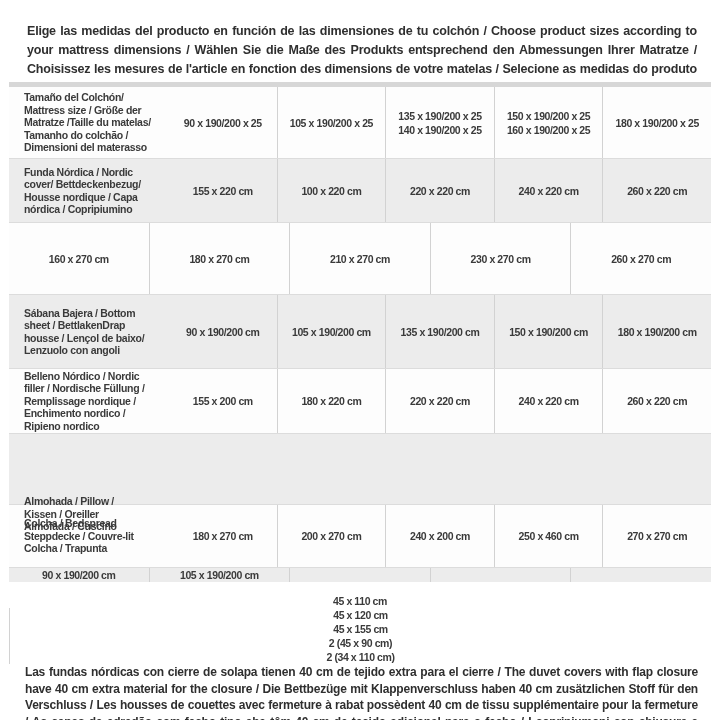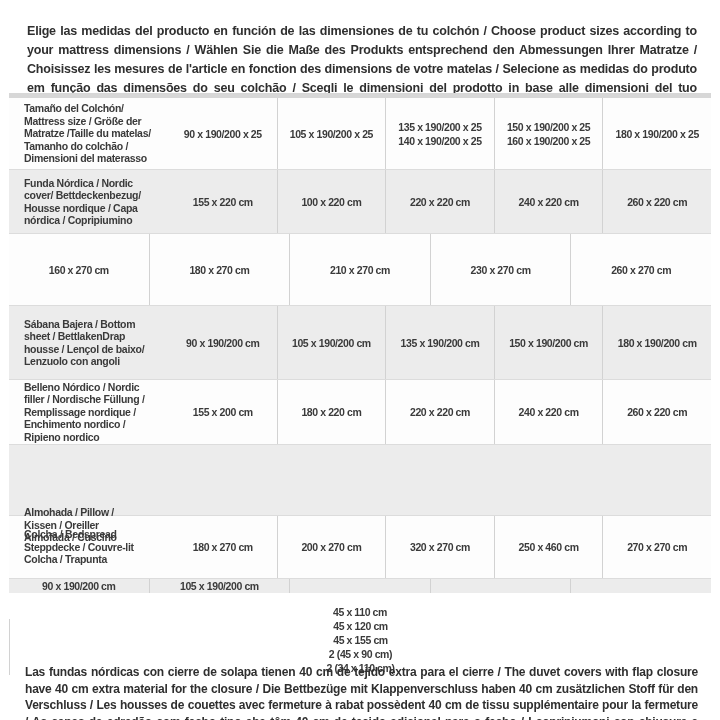--- a/index.html
+++ b/index.html
@@ -11,21 +11,21 @@
   .page{position:relative;width:720px;height:720px;background:#ffffff;}
 
   
   .intro{
     position:absolute;top:9px;left:27px;right:23px;
     font-size:12.5px;line-height:19px;font-weight:bold;
     letter-spacing:-0.2px;color:#2f2f2f;text-align:justify;
   }
 
   
-  .sizes-table{position:absolute;top:93px;left:9px;right:9px;}
+  .sizes-table{position:absolute;top:82px;left:9px;right:9px;}
   .top-band{height:5px;background:#d7d7d7;}
   .row{display:flex;align-items:stretch;}
   .row:nth-of-type(odd){background:#ececec;}
   .row:nth-of-type(even){background:#fdfdfd;}
   .row + .row{border-top:1px solid #dcdcdc;}
   .row:nth-of-type(1){height:71px;}
   .row:nth-of-type(2){height:71px;}
   .row:nth-of-type(3){height:63px;}
   .row:nth-of-type(4){height:71px;}
   .row:nth-of-type(5){height:73px;}
@@ -137,21 +137,21 @@
       <div class="cell val">2 (45 x 90 cm)</div>
       <div class="cell val">2 (34 x 110 cm)</div>
     </div>
 
     <div class="row">
       <div class="cell label">Colcha / Bedspread
 Steppdecke / Couvre-lit
 Colcha / Trapunta</div>
       <div class="cell val">180 x 270 cm</div>
       <div class="cell val">200 x 270 cm</div>
-      <div class="cell val">320 x 270 cm</div>
+      <div class="cell val">240 x 200 cm</div>
       <div class="cell val">250 x 460 cm</div>
       <div class="cell val">270 x 270 cm</div>
     </div>
 
     <div class="row">
       <div class="cell val">90 x 190/200 cm</div>
       <div class="cell val">105 x 190/200 cm</div>
       <div class="cell val"></div>
       <div class="cell val"></div>
       <div class="cell val"></div>

